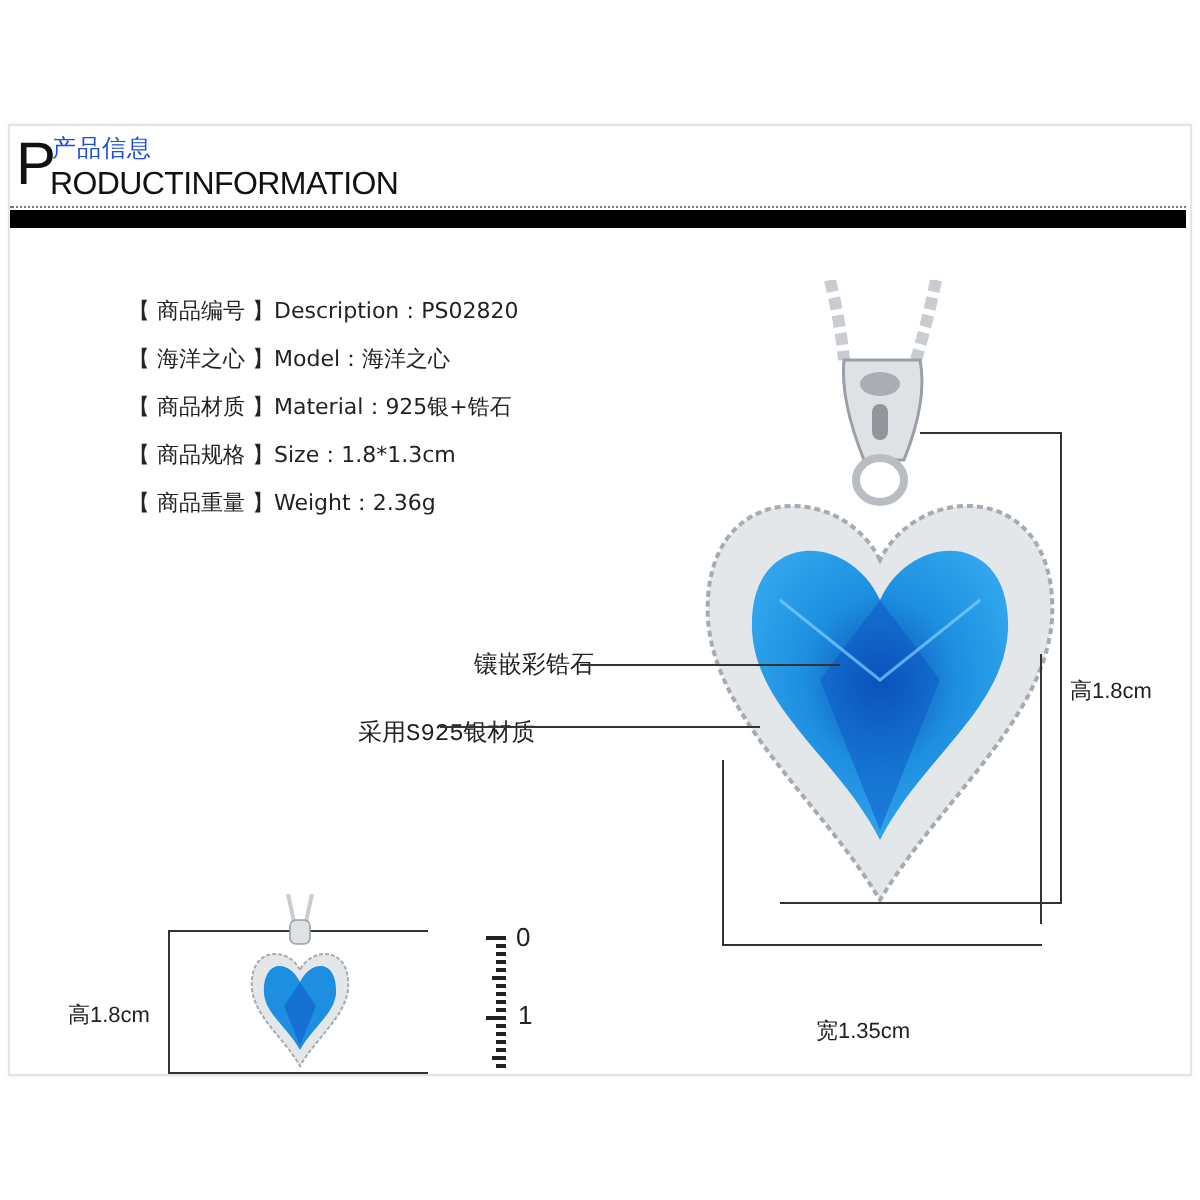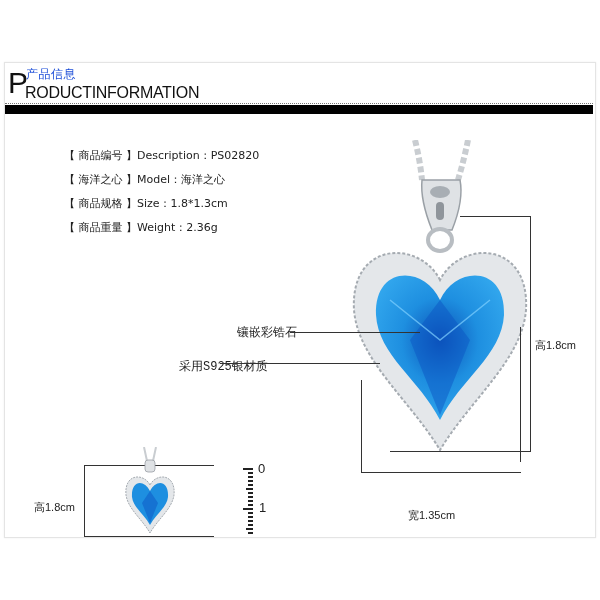--- a/index.html
+++ b/index.html
@@ -26,20 +26,21 @@
 
 <div class="hdr-p">P</div>
 <div class="hdr-cn">产品信息</div>
 <div class="hdr-en">RODUCTINFORMATION</div>
 <div class="dots"></div>
 <div class="bar"></div>
 
 <div class="specs">
   <div class="row"><span>【 商品编号 】</span><span>Description：PS02820</span></div>
   <div class="row"><span>【 海洋之心 】</span><span>Model：海洋之心</span></div>
+  <div class="row"><span>【 商品材质 】</span><span>Material：925银+锆石</span></div>
   <div class="row"><span>【 商品规格 】</span><span>Size：1.8*1.3cm</span></div>
   <div class="row"><span>【 商品重量 】</span><span>Weight：2.36g</span></div>
 </div>
 
 <svg style="position:absolute;left:340px;top:140px;" width="200" height="330" viewBox="0 0 200 330">
   <defs>
     <radialGradient id="gem" cx="50%" cy="45%" r="60%">
       <stop offset="0" stop-color="#0b4fb5"></stop>
       <stop offset="0.5" stop-color="#1e8fe0"></stop>
       <stop offset="1" stop-color="#33a8ee"></stop>

